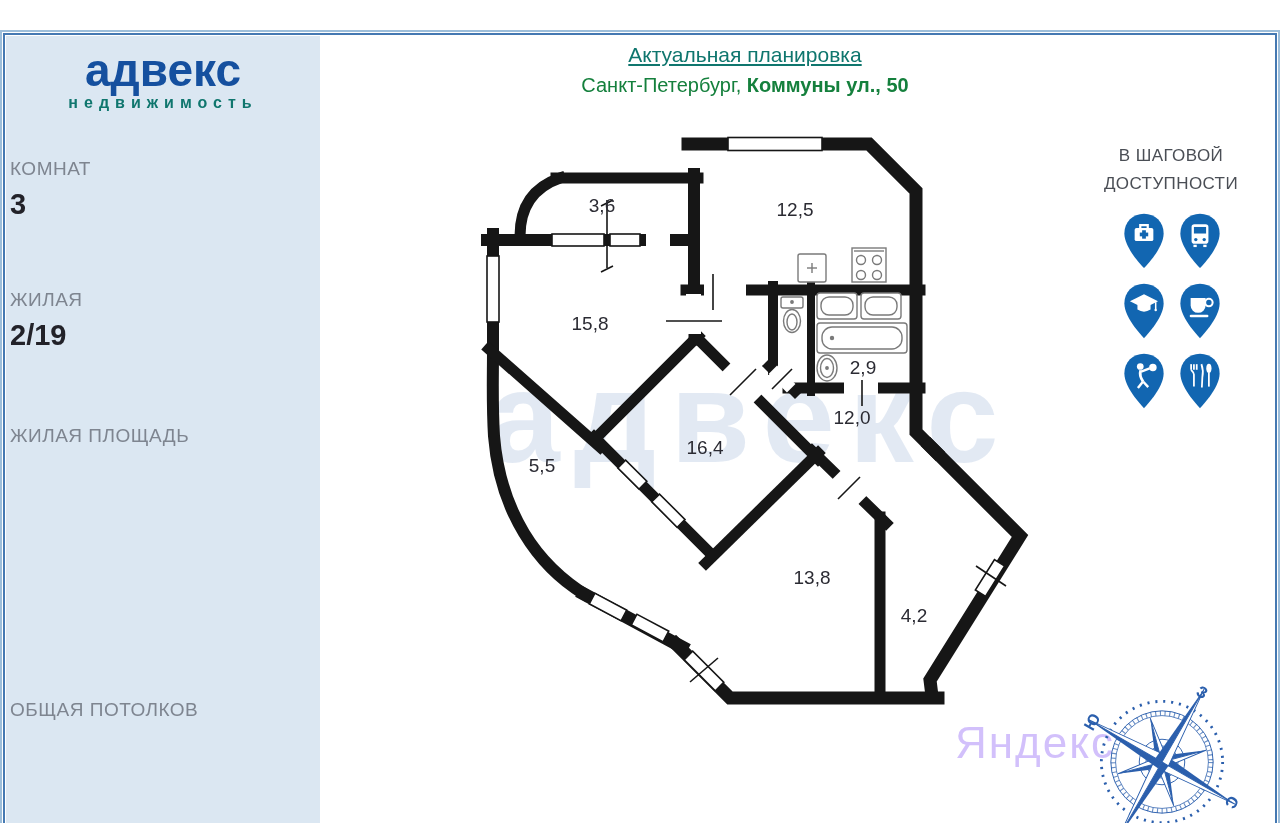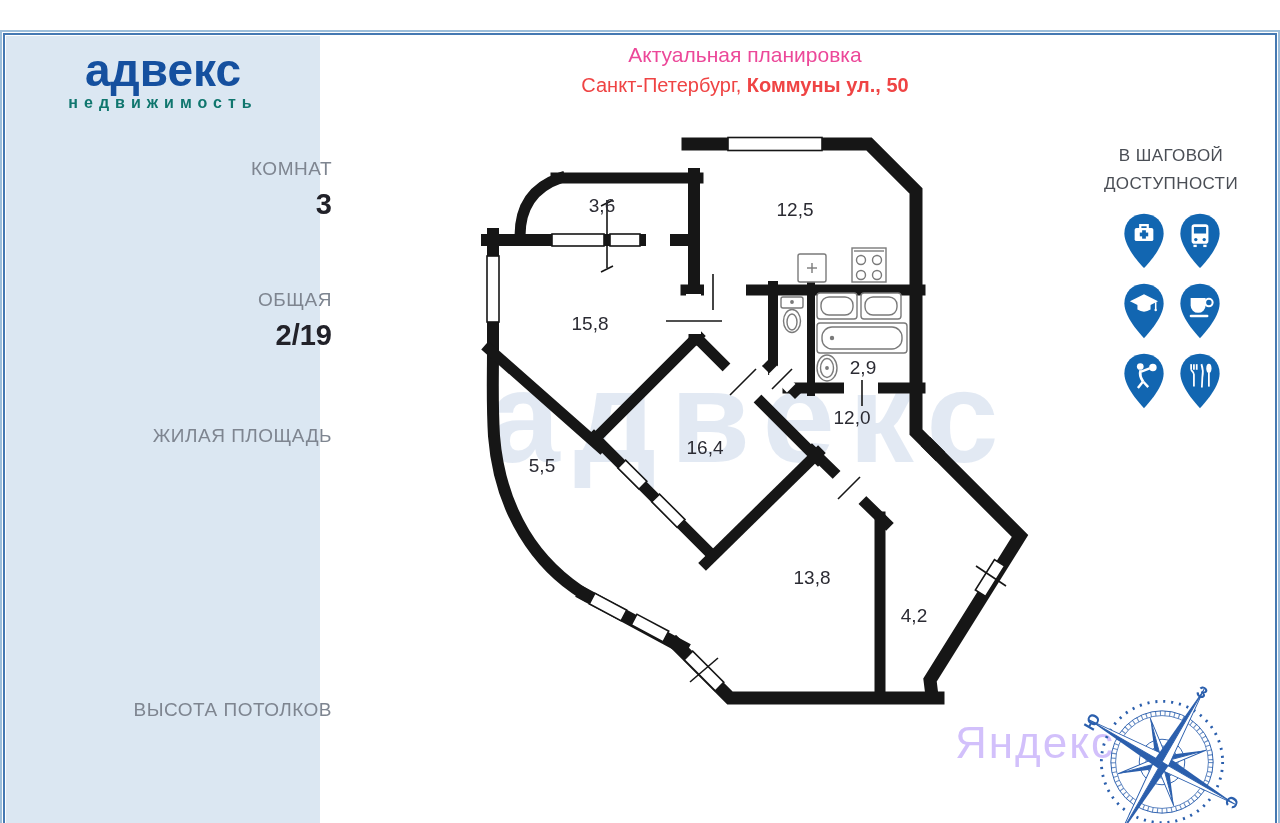--- a/index.html
+++ b/index.html
@@ -5,27 +5,27 @@
   * { margin:0; padding:0; box-sizing:border-box; }
   body { width:1280px; height:823px; font-family:"Liberation Sans","DejaVu Sans",sans-serif; background:#fff; }
   .page { position:relative; width:1280px; height:823px; background:#ffffff; overflow:hidden;margin-top:30px; }
   .frame-outer { position:absolute; inset:0; border:2px solid #9dbeda; pointer-events:none; z-index:50; }
   .frame-inner { position:absolute; inset:3px; border:2px solid #4579b2; border-bottom-width:3px; pointer-events:none; z-index:50; }
 
   .sidebar { position:absolute; left:6px; top:6px; bottom:6px; width:314px; background:#dbe7f2; z-index:2; }
   .logo { position:absolute; top:12px; left:0; width:100%; text-align:center; }
   .logo-title { font-size:46px; font-weight:800; color:#15509f; letter-spacing:0px; line-height:44px; }
   .logo-sub { font-size:16px; font-weight:700; color:#0f766e; letter-spacing:6px; margin-top:2px; }
-  .stat { position:absolute; left:12px; width:100%; text-align:right; }
+  .stat { position:absolute; left:4px; width:100%; text-align:left; }
   .stat .lbl { font-size:19px; color:#7e8590; letter-spacing:0.5px; }
   .stat .val { font-size:29px; font-weight:700; color:#222229; margin-top:8px; }
 
   .header { position:absolute; left:340px; top:10px; width:810px; text-align:center; z-index:3; }
-  .header .t1 { font-size:21px; color:#ec4899; line-height:30px; }
-  .header .t2 { font-size:20px; color:#ef4444; line-height:30px; }
+  .header .t1 { font-size:21px; color:#0f766e; line-height:30px;text-decoration:underline; }
+  .header .t2 { font-size:20px; color:#15803d; line-height:30px; }
   .header .t2 b { font-weight:700; }
 
   .plan { position:absolute; left:480px; top:100px; z-index:2; }
 
   .nearby { position:absolute; left:1060px; top:112px; width:222px; text-align:center; z-index:3; }
   .nearby .nt { font-size:17px; color:#4a4e55; line-height:28px; letter-spacing:0.4px; }
   .pins { position:absolute; left:1118px; top:182px; width:108px; display:flex; flex-wrap:wrap; gap:12px 10px; justify-content:center; z-index:3; }
   .pin { width:46px; height:58px; }
 
   .yandex-wm { position:absolute; left:955px; top:688px; font-size:44px; color:#8b5cf6; opacity:0.38; z-index:1; letter-spacing:2px; }
@@ -41,30 +41,30 @@
   <div class="sidebar">
     <div class="logo">
       <div class="logo-title">адвекс</div>
       <div class="logo-sub">недвижимость</div>
     </div>
     <div class="stat" style="top:122px">
       <div class="lbl">КОМНАТ</div>
       <div class="val">3</div>
     </div>
     <div class="stat" style="top:253px">
-      <div class="lbl">ОБЩАЯ</div>
+      <div class="lbl">ЖИЛАЯ</div>
       <div class="val">2/19</div>
     </div>
     <div class="stat" style="top:389px">
       <div class="lbl">ЖИЛАЯ ПЛОЩАДЬ</div>
     </div>
     <div class="stat" style="top:523px">
     </div>
     <div class="stat" style="top:663px">
-      <div class="lbl">ВЫСОТА ПОТОЛКОВ</div>
+      <div class="lbl">ОБЩАЯ ПОТОЛКОВ</div>
     </div>
   </div>
 
   <div class="header">
     <div class="t1">Актуальная планировка</div>
     <div class="t2"><span>Санкт-Петербург, </span><b>Коммуны ул., 50</b></div>
   </div>
 
   <svg class="plan" width="560" height="575" viewBox="0 0 560 575">
     <text x="270" y="332" text-anchor="middle" font-size="130" font-weight="bold" letter-spacing="14" fill="#2b5faa" opacity="0.13">адвекс</text>

